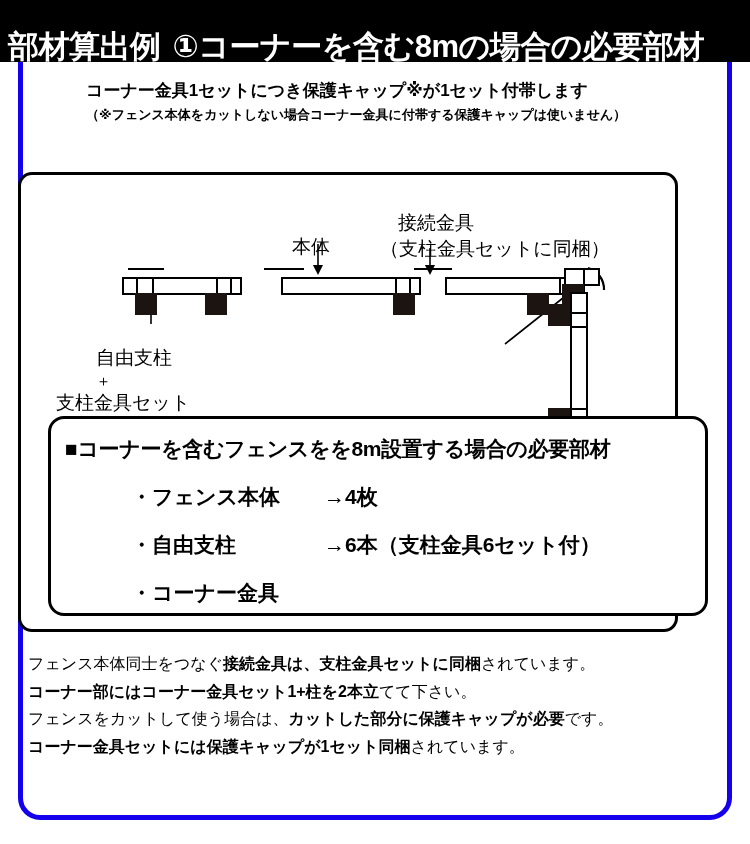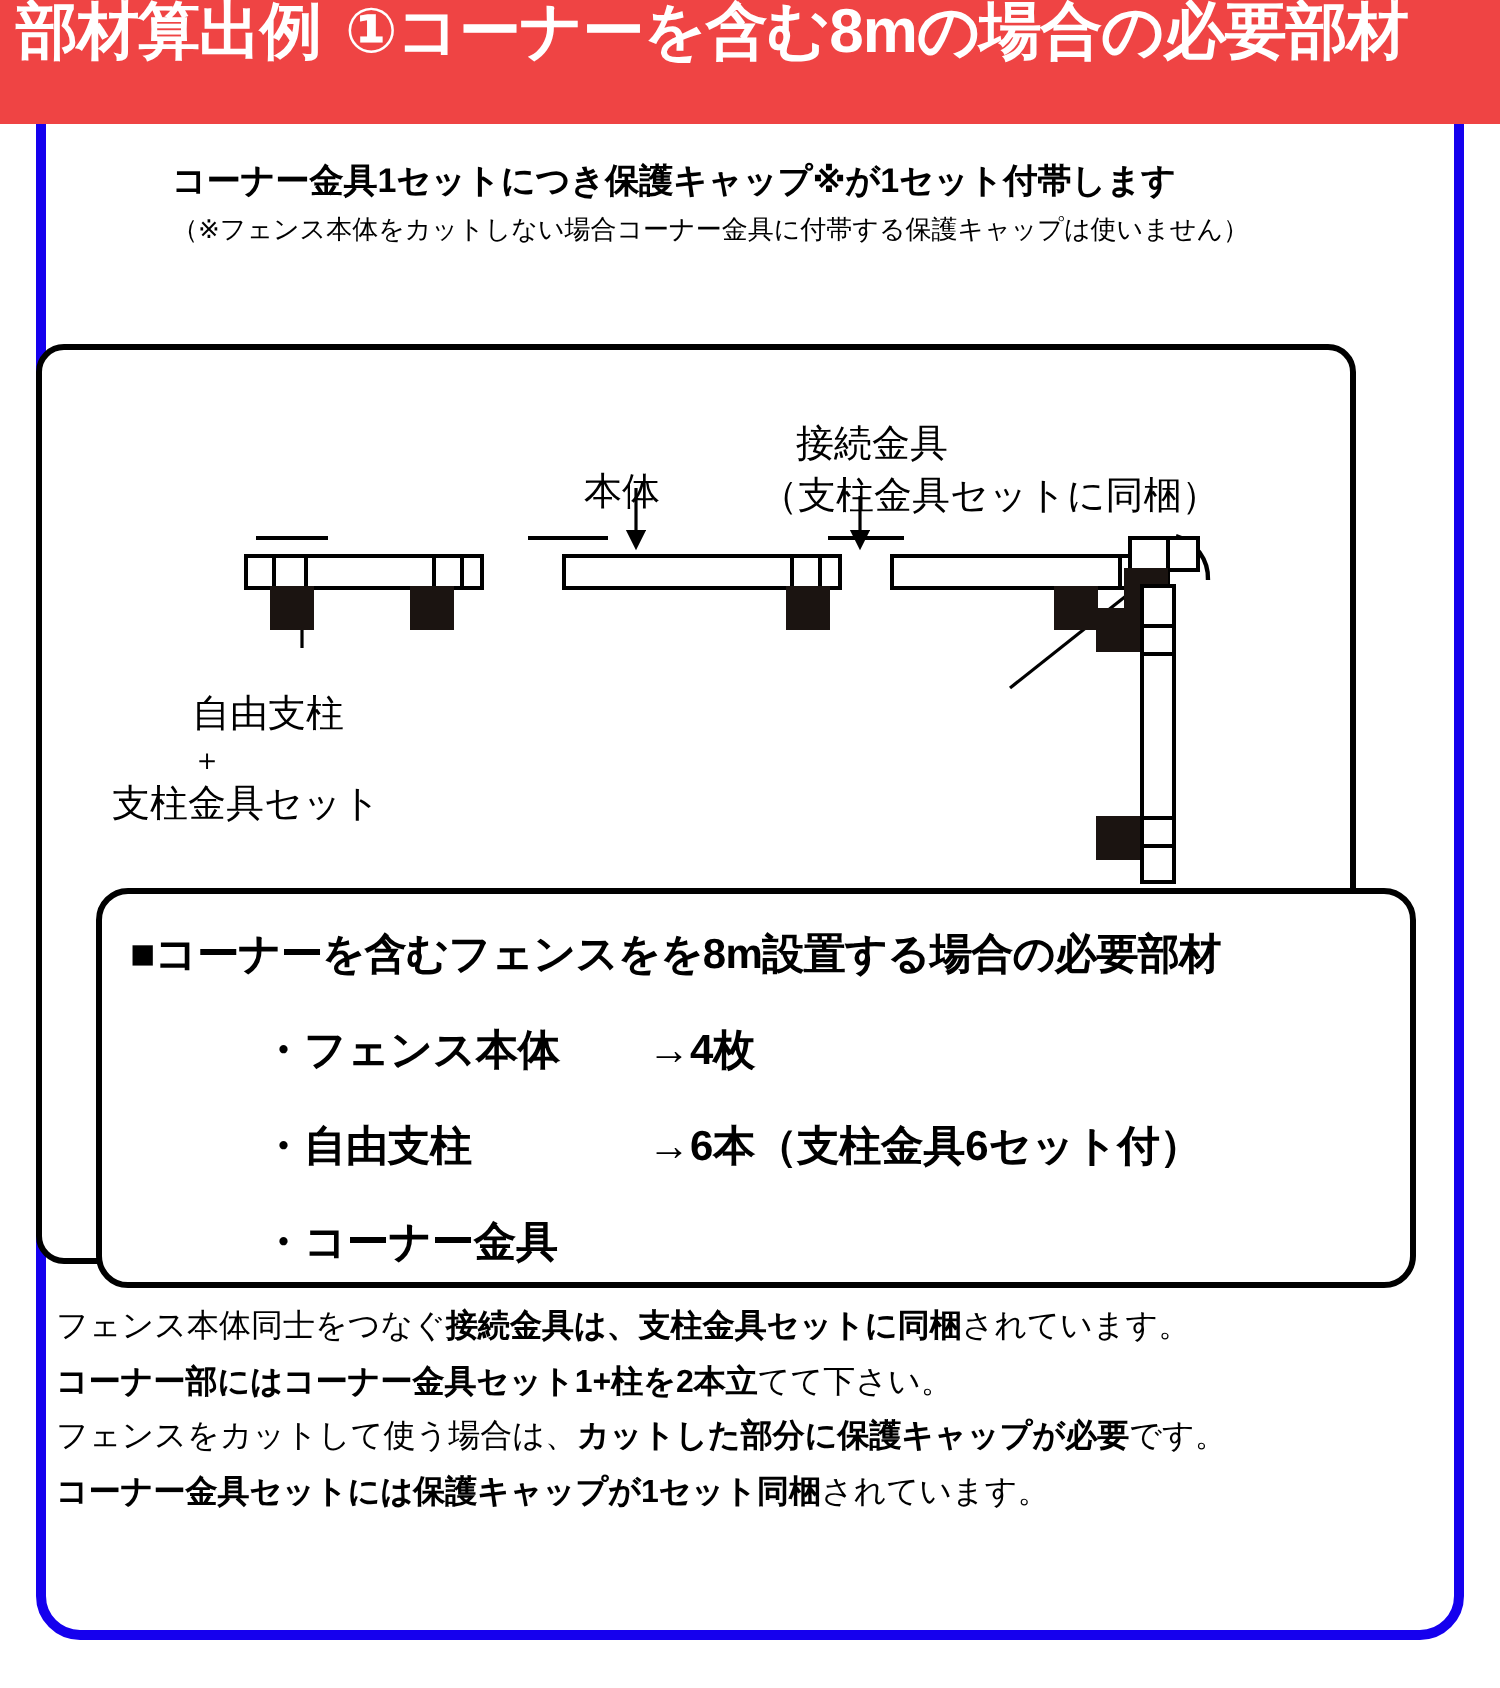--- a/index.html
+++ b/index.html
@@ -28,23 +28,23 @@
     box-sizing: border-box;
   }
 
   
   #header-band {
     position: absolute;
     left: 0;
     top: 0;
     width: 750px;
     height: 62px;
-    background: #ef4444;
+    background: #000000;
     display: flex;
-    align-items: flex-start;
+    align-items: flex-end;
     overflow: hidden;
     z-index: 5;
   }
   #header-title {
     color: #ffffff;
     font-size: 31px;
     font-weight: bold;
     letter-spacing: -0.5px;
     white-space: nowrap;
     padding-left: 8px;
@@ -63,21 +63,21 @@
   .sub-line {
     font-size: 17px;
     font-weight: bold;
     text-align: left;
     padding-left: 86px;
     line-height: 1.58;
     white-space: nowrap;
   }
   .sub-note {
     font-size: 13px;
-    font-weight: normal;
+    font-weight: bold;
     padding-left: 86px;
     line-height: 1.55;
     white-space: nowrap;
   }
 
   
   #diagram-box {
     position: absolute;
     left: 18px;
     top: 172px;
@@ -155,21 +155,21 @@
   .tickline {
     position: absolute;
     height: 2px;
     background: #000;
   }
 
   
   #req-box {
     position: absolute;
     left: 48px;
-    top: 444px;
+    top: 416px;
     width: 660px;
     height: 200px;
     border: 3px solid #000;
     border-radius: 16px;
     box-sizing: border-box;
     background: #fff;
     z-index: 4;
   }
   #req-heading {
     font-size: 21px;

